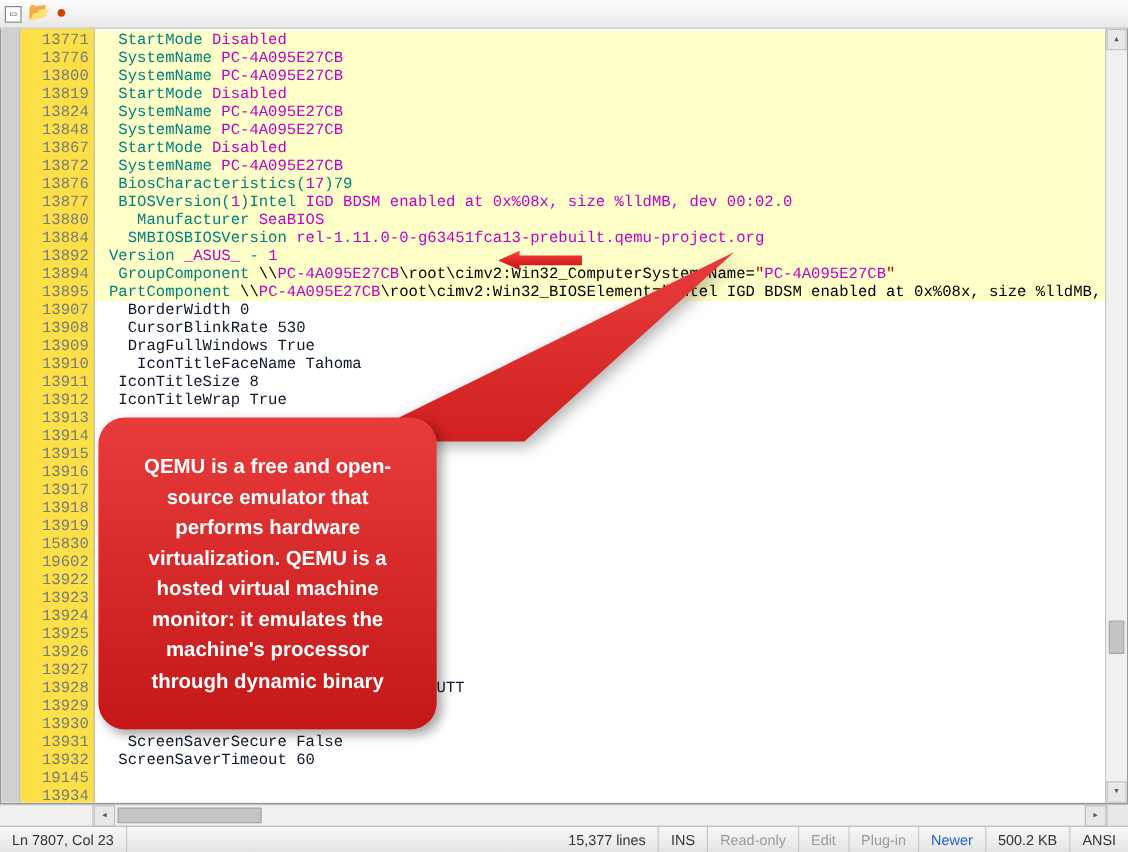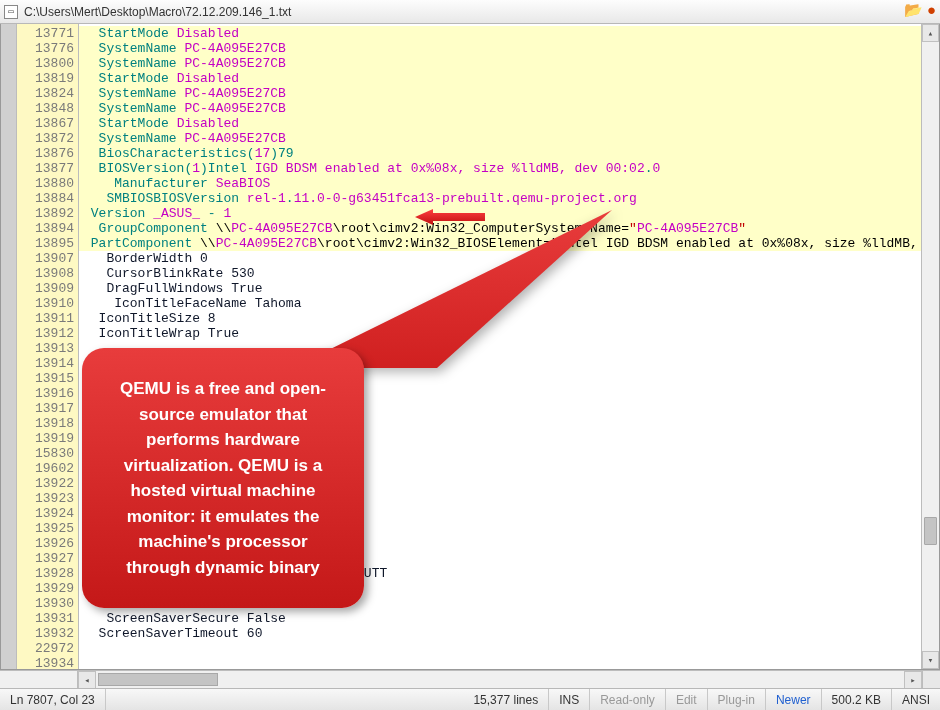--- a/index.html
+++ b/index.html
@@ -43,21 +43,21 @@
   flex: 1;
   display: flex;
   border: 1px solid #999;
   border-top: none;
   background: #fff;
   overflow: hidden;
   position: relative;
 }
 .gutter {
   width: 62px;
-  background: #fef9c3;
+  background: #fde047;
   border-right: 1px solid #bcbcbc;
   color: #7a7a7a;
   text-align: right;
   padding-top: 2px;
   flex-shrink: 0;
 }
 .gutter-margin {
   width: 16px;
   background: #d0d0d0;
   border-right: 1px solid #bcbcbc;
@@ -137,21 +137,20 @@
   left:415px;
   top:207px;
   z-index:19;
 }
 </style>
 </head>
 <body>
 
 <div class="addressbar">
   <span class="addressbar-icon">▭</span>
-  <span class="addressbar-path">C:\Users\Mert\Desktop\Macro\72.12.209.146_1.txt</span>
   <div class="addressbar-right">
     <span class="ic" style="color:#e8a020;">📂</span>
     <span class="ic" style="color:#d04000;">●</span>
   </div>
 </div>
 
 <div class="editor-wrap">
   <div class="gutter-margin"></div>
   <div class="gutter" id="gutter">
       <div>13771</div>
@@ -188,21 +187,21 @@
       <div>13923</div>
       <div>13924</div>
       <div>13925</div>
       <div>13926</div>
       <div>13927</div>
       <div>13928</div>
       <div>13929</div>
       <div>13930</div>
       <div>13931</div>
       <div>13932</div>
-      <div>22972</div>
+      <div>19145</div>
       <div>13934</div>
     </div>
   <div class="code" id="code"><div class="line hl"><span class="t-teal">  StartMode </span><span class="t-magenta">Disabled</span></div><div class="line hl"><span class="t-teal">  SystemName </span><span class="t-magenta">PC-4A095E27CB</span></div><div class="line hl"><span class="t-teal">  SystemName </span><span class="t-magenta">PC-4A095E27CB</span></div><div class="line hl"><span class="t-teal">  StartMode </span><span class="t-magenta">Disabled</span></div><div class="line hl"><span class="t-teal">  SystemName </span><span class="t-magenta">PC-4A095E27CB</span></div><div class="line hl"><span class="t-teal">  SystemName </span><span class="t-magenta">PC-4A095E27CB</span></div><div class="line hl"><span class="t-teal">  StartMode </span><span class="t-magenta">Disabled</span></div><div class="line hl"><span class="t-teal">  SystemName </span><span class="t-magenta">PC-4A095E27CB</span></div><div class="line hl"><span class="t-teal">  BiosCharacteristics(</span><span class="t-magenta">17</span><span class="t-teal">)79</span></div><div class="line hl"><span class="t-teal">  BIOSVersion(</span><span class="t-magenta">1</span><span class="t-teal">)Intel </span><span class="t-magenta">IGD BDSM enabled at 0x%08x, size %lldMB, dev 00:02</span><span class="t-teal">.</span><span class="t-magenta">0</span></div><div class="line hl"><span class="t-teal">    Manufacturer </span><span class="t-magenta">SeaBIOS</span></div><div class="line hl"><span class="t-teal">   SMBIOSBIOSVersion </span><span class="t-magenta">rel-1</span><span class="t-teal">.</span><span class="t-magenta">11.0-0-g63451fca13-prebuilt.qemu-project.org</span></div><div class="line hl"><span class="t-teal"> Version </span><span class="t-magenta">_ASUS_</span><span class="t-teal"> - </span><span class="t-magenta">1</span></div><div class="line hl"><span class="t-teal">  GroupComponent </span><span class="t-black">\\</span><span class="t-magenta">PC-4A095E27CB</span><span class="t-black">\root\cimv2:Win32_ComputerSystem.Name=</span><span class="t-red">"</span><span class="t-magenta">PC-4A095E27CB</span><span class="t-red">"</span></div><div class="line hl"><span class="t-teal"> PartComponent </span><span class="t-black">\\</span><span class="t-magenta">PC-4A095E27CB</span><span class="t-black">\root\cimv2:Win32_BIOSElement="Intel IGD BDSM enabled at 0x%08x, size %lldMB, de</span></div><div class="line"><span class="t-navy">   BorderWidth 0</span></div><div class="line"><span class="t-navy">   CursorBlinkRate 530</span></div><div class="line"><span class="t-navy">   DragFullWindows True</span></div><div class="line"><span class="t-navy">    IconTitleFaceName Tahoma</span></div><div class="line"><span class="t-navy">  IconTitleSize 8</span></div><div class="line"><span class="t-navy">  IconTitleWrap True</span></div><div class="line"><span> </span></div><div class="line"><span> </span></div><div class="line"><span> </span></div><div class="line"><span> </span></div><div class="line"><span> </span></div><div class="line"><span> </span></div><div class="line"><span> </span></div><div class="line"><span> </span></div><div class="line"><span> </span></div><div class="line"><span> </span></div><div class="line"><span> </span></div><div class="line"><span> </span></div><div class="line"><span> </span></div><div class="line"><span> </span></div><div class="line"><span class="t-navy">  IconTitleWrap True</span></div><div class="line"><span class="t-navy">  Name PC-4A095E27CB\STRAZNJICA.GRUBUTT</span></div><div class="line"><span class="t-navy">  Pattern (None)</span></div><div class="line"><span class="t-navy">  ScreenSaverActive False</span></div><div class="line"><span class="t-navy">   ScreenSaverSecure False</span></div><div class="line"><span class="t-navy">  ScreenSaverTimeout 60</span></div></div>
   <div class="scrollbar-v">
     <div class="sb-btn">▴</div>
     <div class="sb-track">
       <div class="sb-thumb" id="vthumb" style="top: 78%;"></div>
     </div>
     <div class="sb-btn">▾</div>
   </div>

